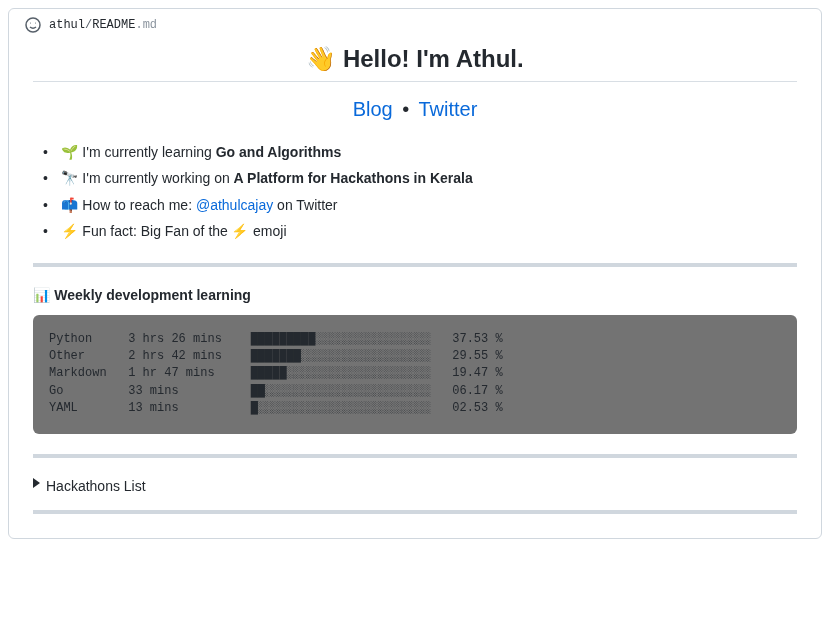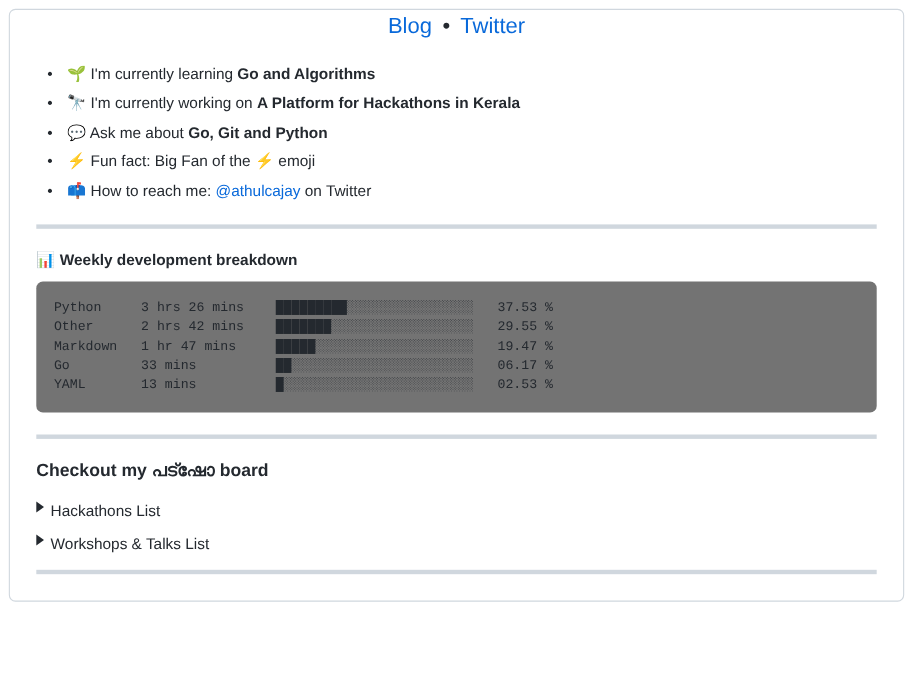--- a/index.html
+++ b/index.html
@@ -130,64 +130,70 @@
       border: none;
       height: 4px;
       background: #d0d7de;
       margin-top: 16px;
     }
   </style>
 </head>
 <body>
 
 <div class="container">
+  <div class="header-breadcrumb">
+    <svg class="smiley-icon" viewBox="0 0 16 16">
+      <circle cx="8" cy="8" r="7"></circle>
+      <circle cx="5.5" cy="6" r="0.5" fill="#57606a" stroke="none"></circle>
+      <circle cx="10.5" cy="6" r="0.5" fill="#57606a" stroke="none"></circle>
+      <path d="M5 10 Q8 12.5 11 10"></path>
+    </svg>
+    <span>
+      <span class="breadcrumb-owner">athul</span><span class="breadcrumb-sep">/</span><span class="breadcrumb-file">README</span><span class="breadcrumb-ext">.md</span>
+    </span>
+  </div>
 
   <div class="content">
+    <h1 class="page-title">
+      <span>👋</span>
+      <span>Hello! I'm Athul.</span>
+    </h1>
 
     <div class="links-row">
       <a href="#">Blog</a>
       <span class="links-sep">•</span>
       <a href="#">Twitter</a>
     </div>
 
     <ul class="info-list">
         <li><span>🌱</span> I'm currently learning <b>Go and Algorithms</b></li>
         <li><span>🔭</span> I'm currently working on <b>A Platform for Hackathons in Kerala</b></li>
-        <li><span>💬</span> Ask me about <b>Go, Git and Python</b></li>
+        <li><span>📫</span> How to reach me: <a href="#">@athulcajay</a> on Twitter</li>
         <li><span>⚡</span> Fun fact: Big Fan of the ⚡ emoji</li>
-        <li><span>📫</span> How to reach me: <a href="#">@athulcajay</a> on Twitter</li>
       </ul>
 
     <hr class="divider">
 
     <p class="section-title">
       <span>📊</span>
-      <b>Weekly development breakdown</b>
+      <b>Weekly development learning</b>
     </p>
 
     <pre class="codeblock">Python     3 hrs 26 mins    █████████░░░░░░░░░░░░░░░░   37.53 %
 Other      2 hrs 42 mins    ███████░░░░░░░░░░░░░░░░░░   29.55 %
 Markdown   1 hr 47 mins     █████░░░░░░░░░░░░░░░░░░░░   19.47 %
 Go         33 mins          ██░░░░░░░░░░░░░░░░░░░░░░░   06.17 %
 YAML       13 mins          █░░░░░░░░░░░░░░░░░░░░░░░░   02.53 %</pre>
 
     <hr class="divider">
 
-    <h2 class="checkout-title">
-      <span>Checkout my </span><span>പട്ഷോ</span><span> board</span>
-    </h2>
 
     <div>
         <details class="detail-item">
           <summary>
             <span>Hackathons List</span>
-          </summary>
-        </details>
-        <details class="detail-item">
-          <summary>
-            <span>Workshops &amp; Talks List</span>
           </summary>
         </details>
       </div>
 
     <hr class="thin-divider">
   </div>
 </div>
 
 </body></html>

